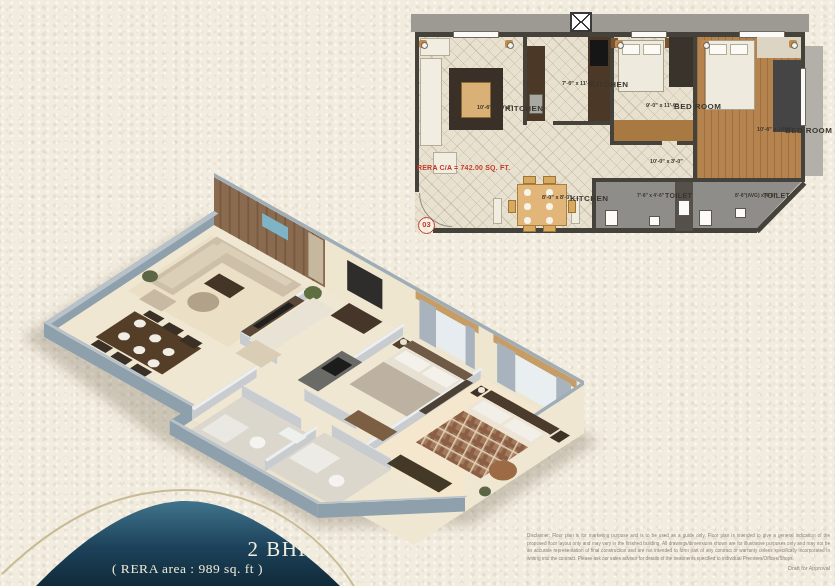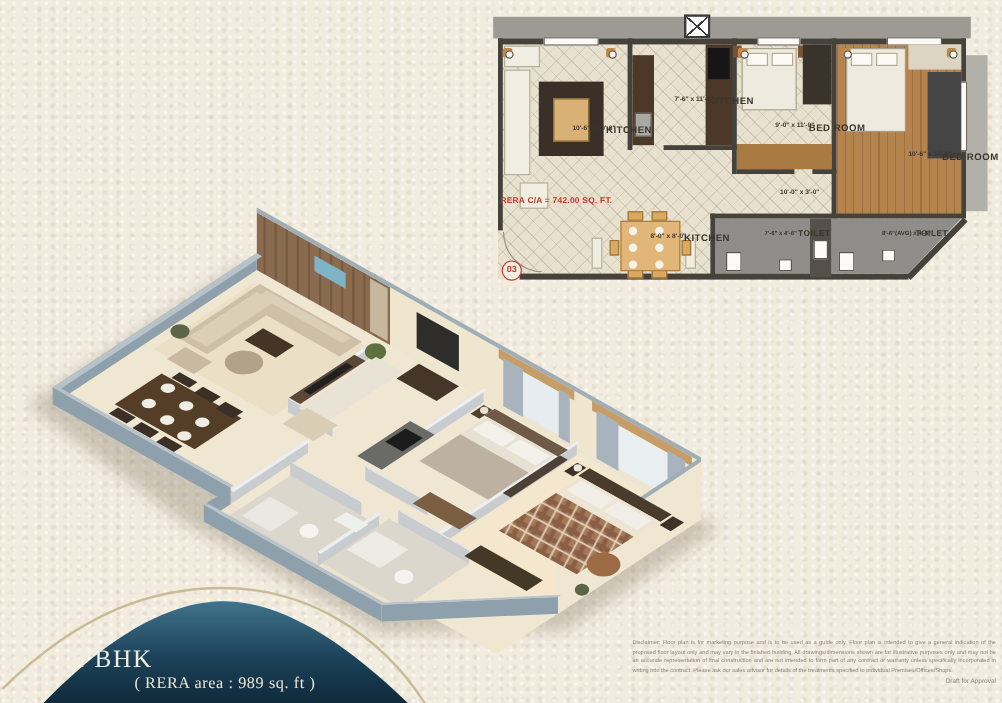--- a/index.html
+++ b/index.html
@@ -39,21 +39,21 @@
   .chair{background:#d9a95f;border:1px solid #9c7638;}
   .dinetable{background:#e2b678;border:1px solid #a87f3e;}
   .dinetable:before{content:"";position:absolute;left:6px;top:4px;width:7px;height:7px;border-radius:50%;background:#f6f3ea;
      box-shadow:22px 0 0 #f6f3ea, 0 14px 0 #f6f3ea, 22px 14px 0 #f6f3ea, 0 28px 0 #f6f3ea, 22px 28px 0 #f6f3ea;}
   .bed{background:#efeade;border:1px solid #a89f8c;}
   .bed:before{content:"";position:absolute;left:3px;top:3px;width:16px;height:9px;background:#fbfaf5;border:1px solid #b5ac97;}
   .bed:after{content:"";position:absolute;left:24px;top:3px;width:16px;height:9px;background:#fbfaf5;border:1px solid #b5ac97;}
   .blank{background:#ddd5c3;}
 
   
-  .badge-title{left:60px;top:537px;width:255px;text-align:left;font-family:"Liberation Serif",serif;
+  .badge-title{left:60px;top:537px;width:255px;text-align:right;font-family:"Liberation Serif",serif;
                font-size:21px;color:#f0eddc;letter-spacing:1.5px;}
   .badge-sub{left:40px;top:561px;width:295px;text-align:center;font-family:"Liberation Serif",serif;
              font-size:13.5px;color:#ece8d6;letter-spacing:.5px;}
 
   
   .disclaimer{left:527px;top:532px;width:303px;font-size:4.7px;line-height:1.6;color:#8b8377;text-align:justify;}
   .draft{left:527px;top:565px;width:303px;text-align:right;font-size:5.4px;color:#8b8377;}
 </style>
 </head>
 <body>

